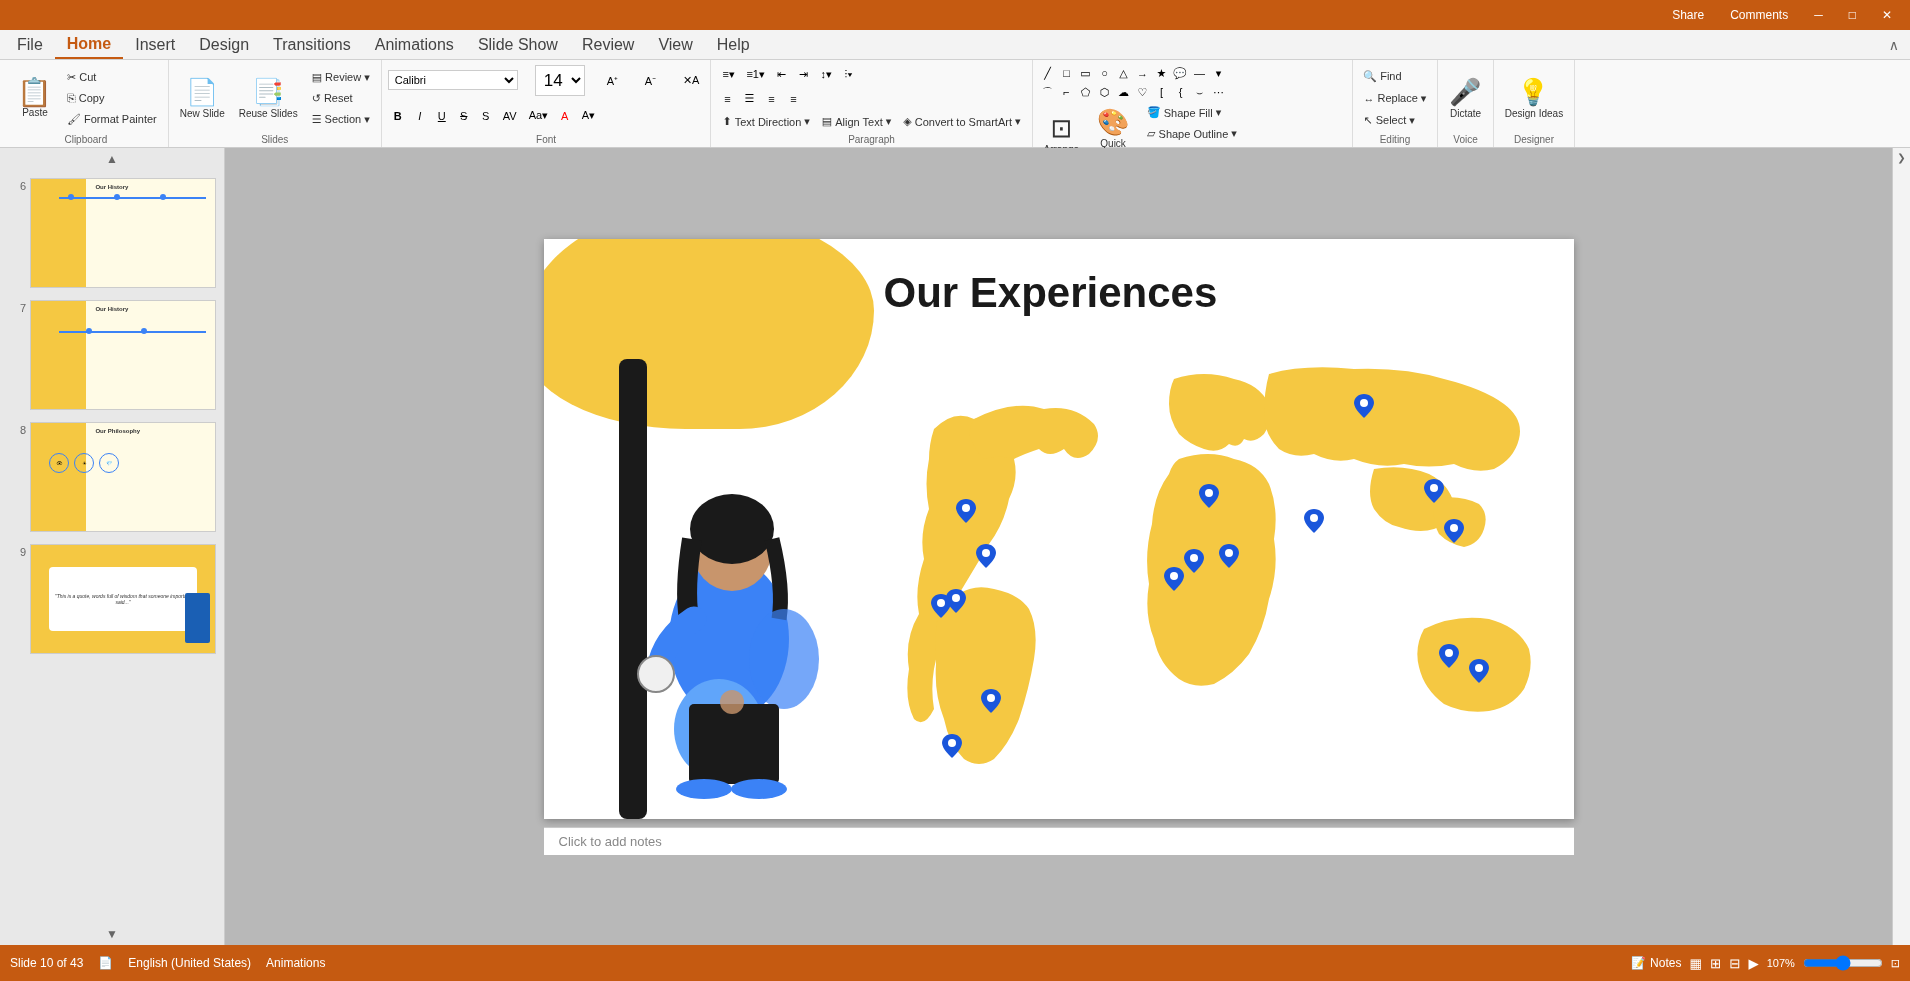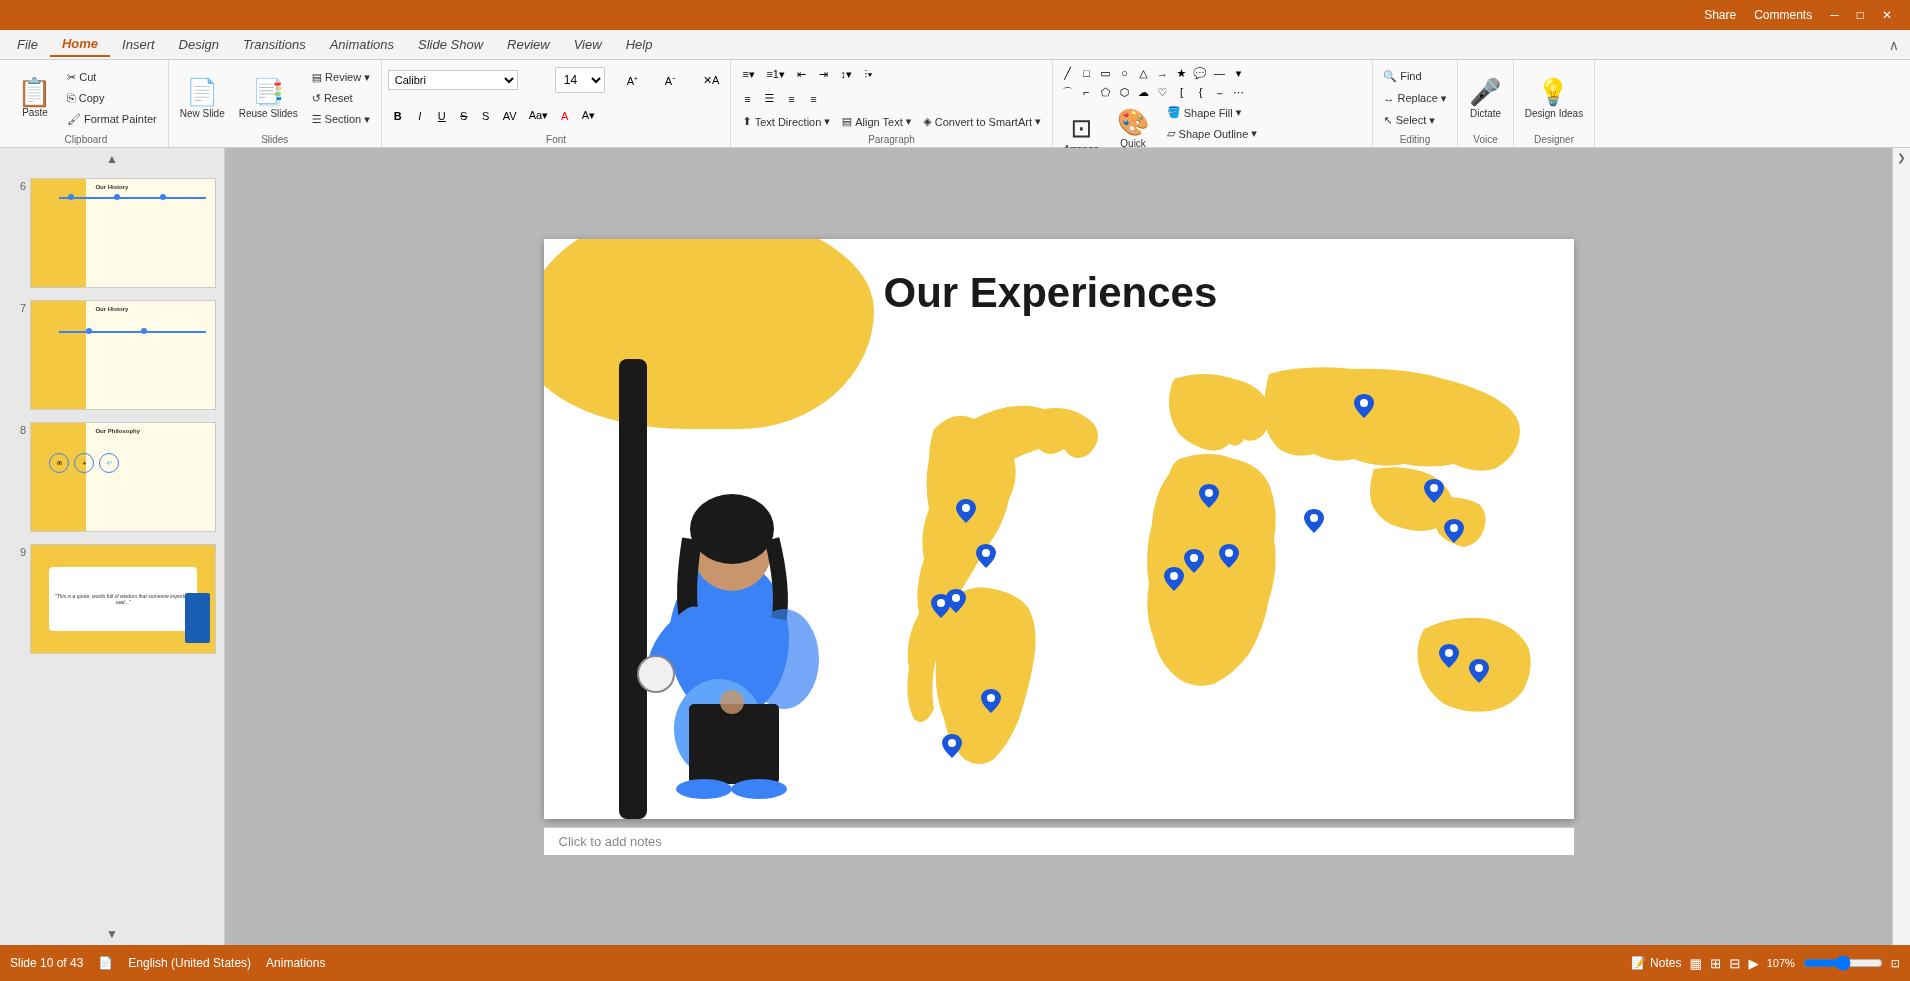--- a/index.html
+++ b/index.html
@@ -7,43 +7,42 @@
 
     
     .title-bar {
       background: #c55a11;
       color: white;
       height: 30px;
       display: flex;
       align-items: center;
       padding: 0 10px;
       justify-content: flex-end;
-      gap: 2px;
+      gap: 10px;
       flex-shrink: 0;
     }
     .title-bar-btn { background: none; border: none; color: white; font-size: 12px; cursor: pointer; padding: 2px 8px; }
 
     
     .ribbon-tabs {
       background: #f3f3f3;
       display: flex;
       align-items: center;
       height: 30px;
       padding: 0 5px;
       border-bottom: 1px solid #d0d0d0;
       flex-shrink: 0;
     }
     .tab-item {
       padding: 4px 12px;
-      font-size: 13px;
+      font-size: 16px;
       cursor: pointer;
       color: #444;
       border: none;
       background: none;
-      font-style: italic;
     }
     .tab-item.active {
       color: #c55a11;
       border-bottom: 2px solid #c55a11;
       font-weight: 600;
     }
 
     
     .ribbon {
       background: #f9f9f9;
@@ -107,25 +106,24 @@
     
     .font-select {
       width: 130px;
       font-size: 11px;
       border: 1px solid #ccc;
       padding: 2px;
       background: white;
     }
     .font-size-select {
       width: 50px;
-      font-size: 12px;
+      font-size: 17px;
       border: 1px solid #ccc;
       padding: 4px;
       background: white;
-      margin-left: 20px;
     }
 
     
     .main-area {
       display: flex;
       flex: 1;
       overflow: hidden;
     }
 
     

